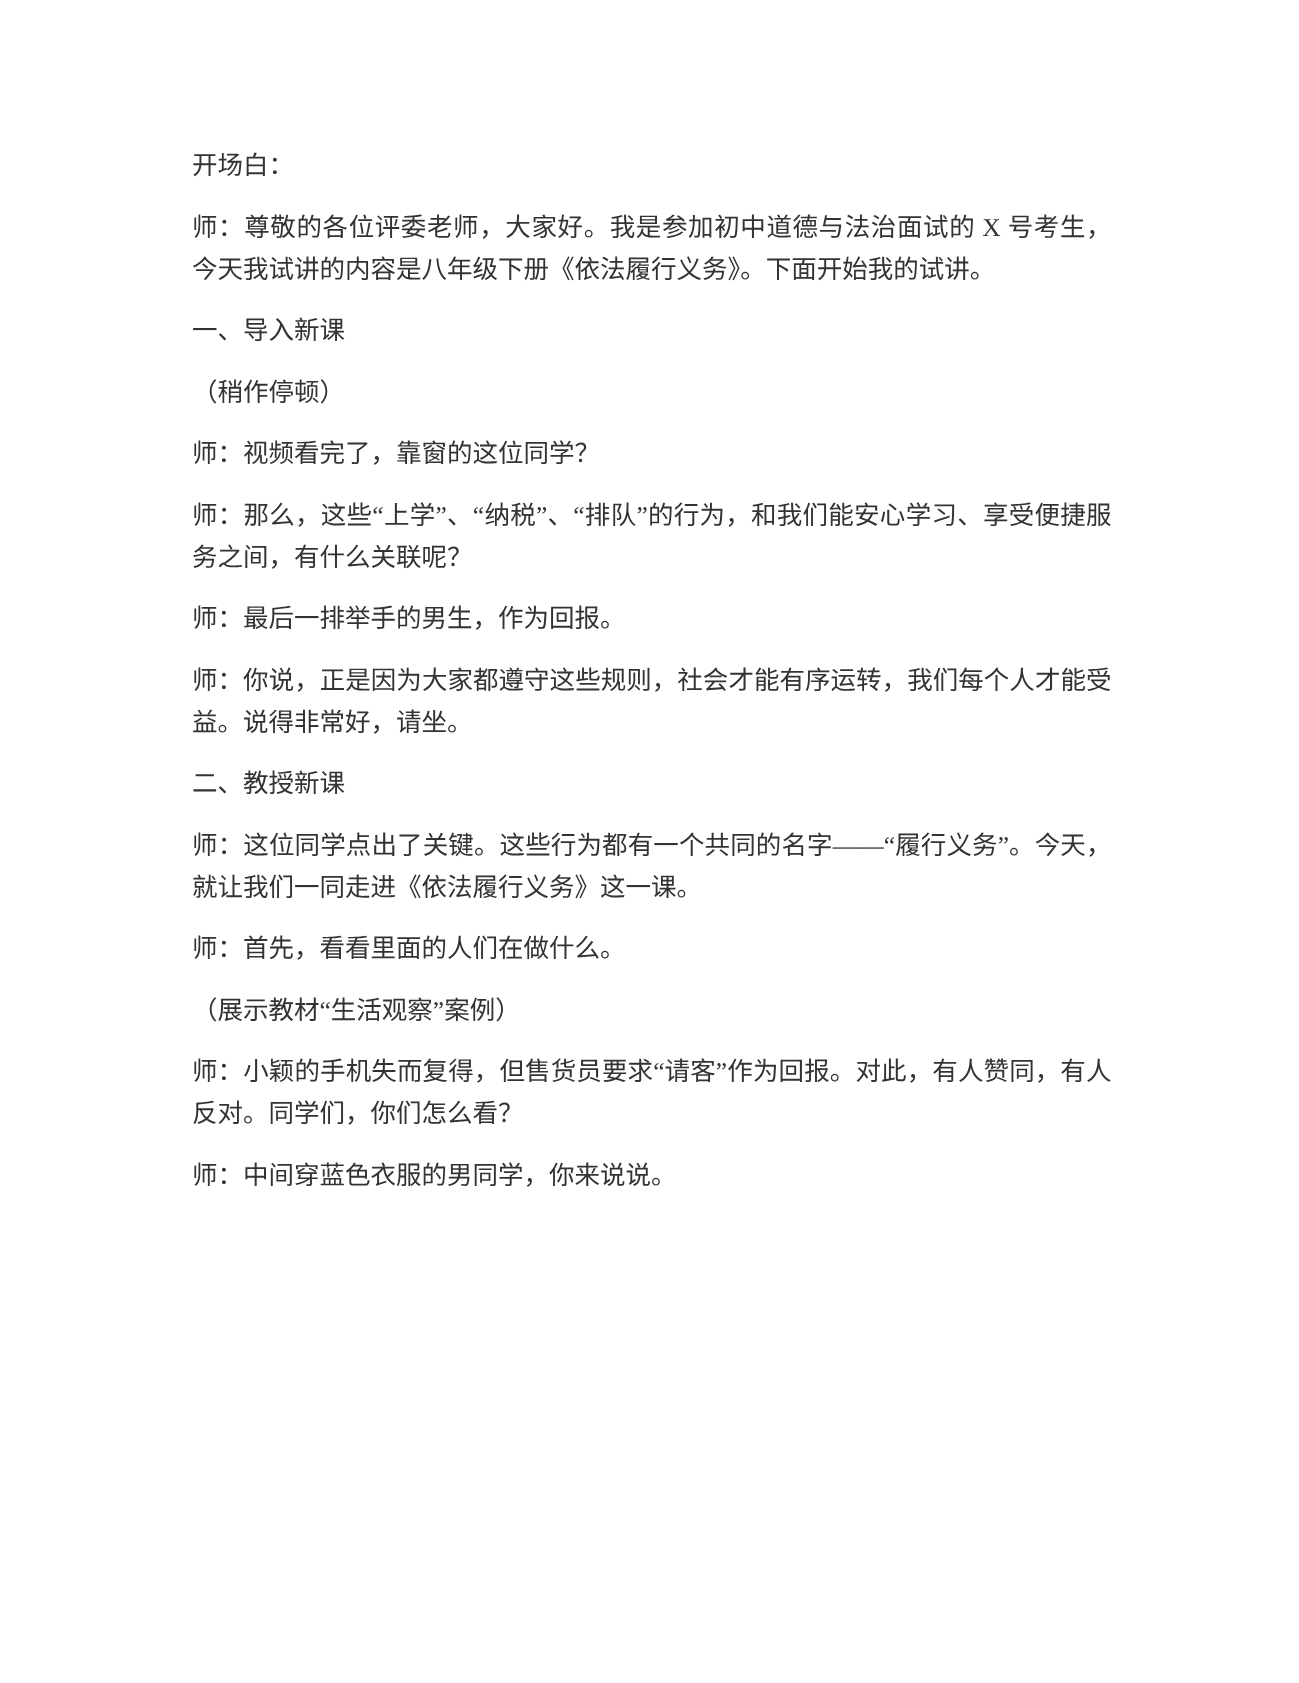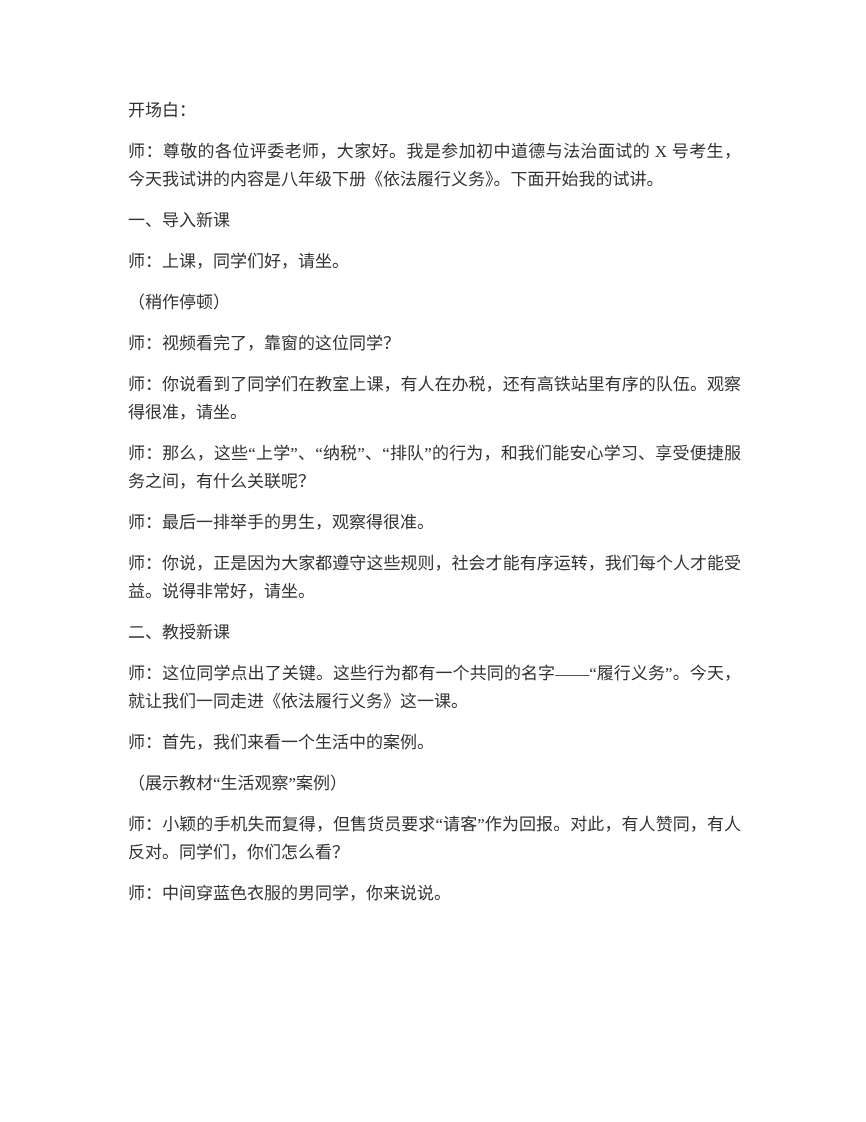--- a/index.html
+++ b/index.html
@@ -35,27 +35,25 @@
   }
 </style>
 </head>
 <body>
 
 <div class="page">
   <div class="content">
     <p>开场白：</p>
     <p>师：尊敬的各位评委老师，大家好。我是参加初中道德与法治面试的 X 号考生，今天我试讲的内容是八年级下册《依法履行义务》。下面开始我的试讲。</p>
     <p>一、导入新课</p>
-    <p>师：上课，同学们好，请坐。</p>
     <p>（稍作停顿）</p>
     <p>师：视频看完了，靠窗的这位同学？</p>
-    <p>师：你说看到了同学们在教室上课，有人在办税，还有高铁站里有序的队伍。观察得很准，请坐。</p>
     <p>师：那么，这些“上学”、“纳税”、“排队”的行为，和我们能安心学习、享受便捷服务之间，有什么关联呢？</p>
-    <p>师：最后一排举手的男生，观察得很准。</p>
+    <p>师：最后一排举手的男生，作为回报。</p>
     <p>师：你说，正是因为大家都遵守这些规则，社会才能有序运转，我们每个人才能受益。说得非常好，请坐。</p>
     <p>二、教授新课</p>
     <p>师：这位同学点出了关键。这些行为都有一个共同的名字——“履行义务”。今天，就让我们一同走进《依法履行义务》这一课。</p>
-    <p>师：首先，我们来看一个生活中的案例。</p>
+    <p>师：首先，看看里面的人们在做什么。</p>
     <p>（展示教材“生活观察”案例）</p>
     <p>师：小颖的手机失而复得，但售货员要求“请客”作为回报。对此，有人赞同，有人反对。同学们，你们怎么看？</p>
     <p>师：中间穿蓝色衣服的男同学，你来说说。</p>
   </div>
 </div>
 
 </body></html>

